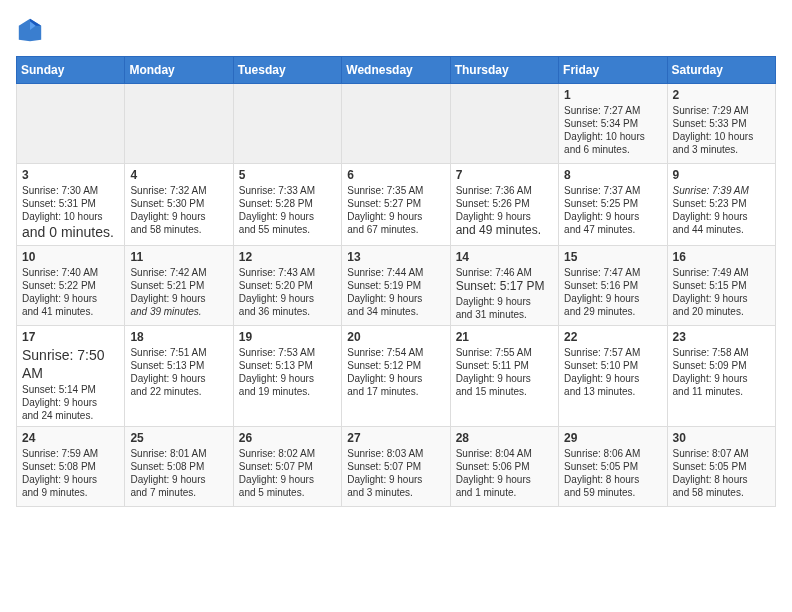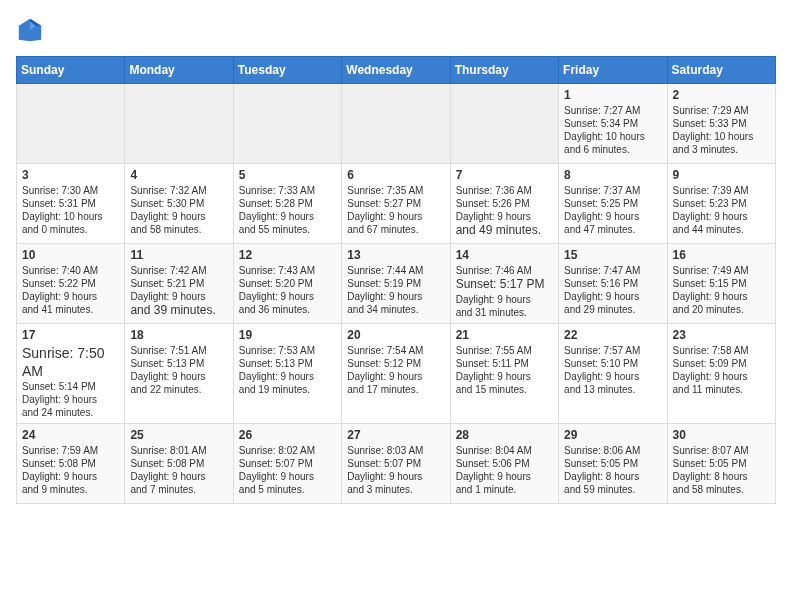--- a/index.html
+++ b/index.html
@@ -119,21 +119,21 @@
           <div style="font-size: 10px; line-height: 1.3;">Daylight: 10 hours</div>
           <div style="font-size: 10px; line-height: 1.3;">and 3 minutes.</div>
         </td>
       </tr>
       <tr>
         <td>
           <span class="day-num">3</span>
           <div style="font-size: 10px; line-height: 1.3;">Sunrise: 7:30 AM</div>
           <div style="font-size: 10px; line-height: 1.3;">Sunset: 5:31 PM</div>
           <div style="font-size: 10px; line-height: 1.3;">Daylight: 10 hours</div>
-          <div style="font-size: 10px; line-height: 1.3;">and 0 minutes.</div>
+          <div style="font-size: 14px; line-height: 1.3;">and 0 minutes.</div>
         </td>
         <td>
           <span class="day-num">4</span>
           <div style="font-size: 10px; line-height: 1.3;">Sunrise: 7:32 AM</div>
           <div style="font-size: 10px; line-height: 1.3;">Sunset: 5:30 PM</div>
           <div style="font-size: 10px; line-height: 1.3;">Daylight: 9 hours</div>
           <div style="font-size: 10px; line-height: 1.3;">and 58 minutes.</div>
         </td>
         <td>
           <span class="day-num">5</span>
@@ -158,40 +158,40 @@
         </td>
         <td>
           <span class="day-num">8</span>
           <div style="font-size: 10px; line-height: 1.3;">Sunrise: 7:37 AM</div>
           <div style="font-size: 10px; line-height: 1.3;">Sunset: 5:25 PM</div>
           <div style="font-size: 10px; line-height: 1.3;">Daylight: 9 hours</div>
           <div style="font-size: 10px; line-height: 1.3;">and 47 minutes.</div>
         </td>
         <td>
           <span class="day-num">9</span>
-          <div style="font-size: 10px; line-height: 1.3;">Sunrise: 7:39 AM</div>
+          <div style="font-size: 10px; line-height: 1.3; font-style: italic;">Sunrise: 7:39 AM</div>
           <div style="font-size: 10px; line-height: 1.3;">Sunset: 5:23 PM</div>
           <div style="font-size: 10px; line-height: 1.3;">Daylight: 9 hours</div>
           <div style="font-size: 10px; line-height: 1.3;">and 44 minutes.</div>
         </td>
       </tr>
       <tr>
         <td>
           <span class="day-num">10</span>
           <div style="font-size: 10px; line-height: 1.3;">Sunrise: 7:40 AM</div>
           <div style="font-size: 10px; line-height: 1.3;">Sunset: 5:22 PM</div>
           <div style="font-size: 10px; line-height: 1.3;">Daylight: 9 hours</div>
           <div style="font-size: 10px; line-height: 1.3;">and 41 minutes.</div>
         </td>
         <td>
           <span class="day-num">11</span>
           <div style="font-size: 10px; line-height: 1.3;">Sunrise: 7:42 AM</div>
           <div style="font-size: 10px; line-height: 1.3;">Sunset: 5:21 PM</div>
           <div style="font-size: 10px; line-height: 1.3;">Daylight: 9 hours</div>
-          <div style="font-size: 12px; line-height: 1.3;">and 39 minutes.</div>
+          <div style="font-size: 10px; line-height: 1.3; font-style: italic;">and 39 minutes.</div>
         </td>
         <td>
           <span class="day-num">12</span>
           <div style="font-size: 10px; line-height: 1.3;">Sunrise: 7:43 AM</div>
           <div style="font-size: 10px; line-height: 1.3;">Sunset: 5:20 PM</div>
           <div style="font-size: 10px; line-height: 1.3;">Daylight: 9 hours</div>
           <div style="font-size: 10px; line-height: 1.3;">and 36 minutes.</div>
         </td>
         <td>
           <span class="day-num">13</span>

